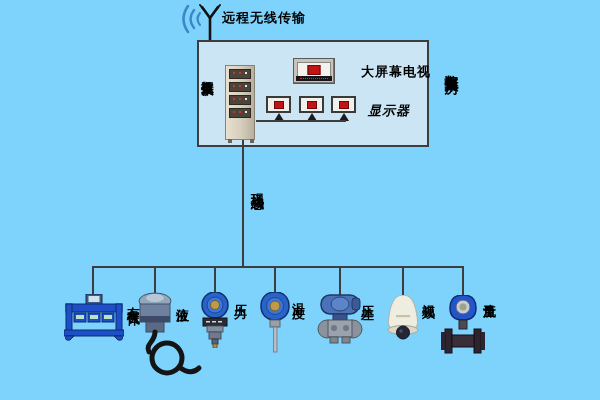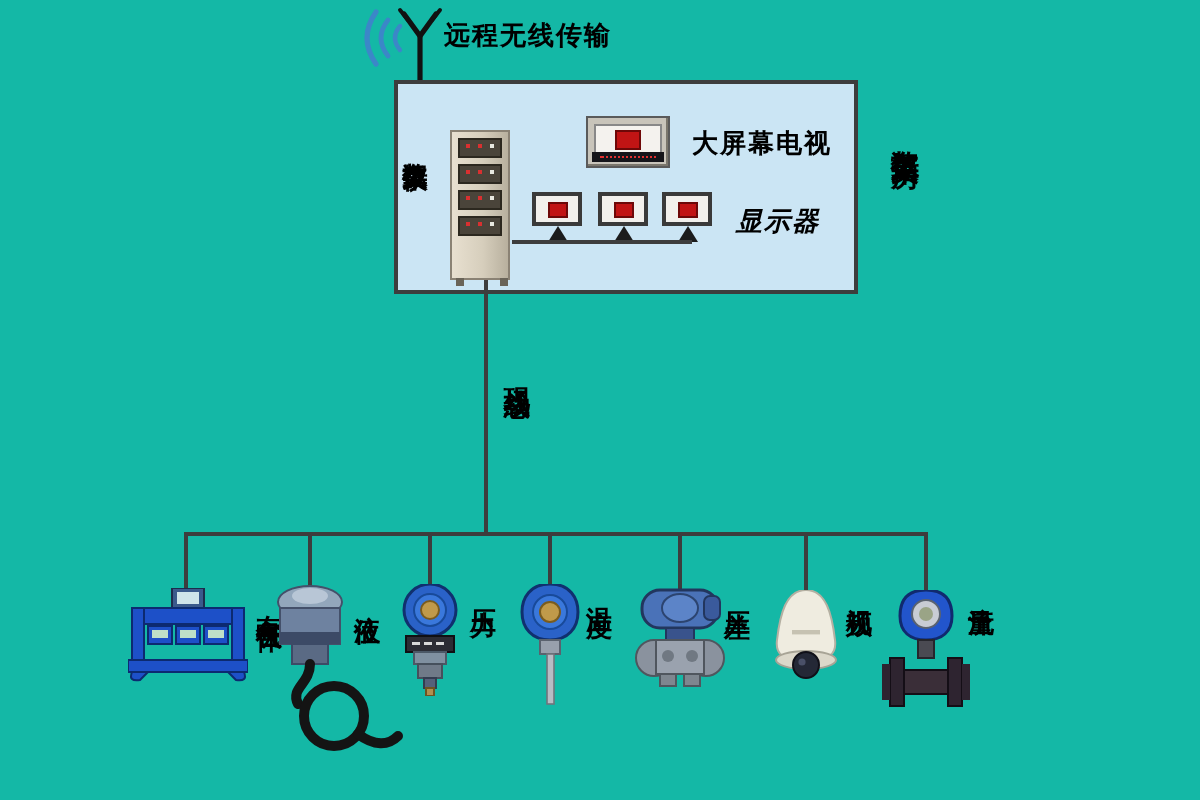--- a/index.html
+++ b/index.html
@@ -1,17 +1,17 @@
 <!DOCTYPE html>
 <html><head>
 <meta charset="utf-8">
 <style>
   html,body{margin:0;padding:0;background:#fff;}
   #stage{
-    position:relative;width:600px;height:400px;background:#14b8a6;overflow:hidden;
+    position:relative;width:600px;height:400px;background:#7dd3fc;overflow:hidden;
     font-family:"DejaVu Sans","Liberation Sans",sans-serif;color:#000;
   }
   .abs{position:absolute;}
   .hlabel{font-size:13px;font-weight:bold;white-space:nowrap;letter-spacing:1px;}
   .vlabel{
     writing-mode:vertical-rl;text-orientation:upright;
     font-size:13px;font-weight:bold;line-height:1;letter-spacing:2px;white-space:nowrap;
   }
   .line{background:#3d3d3d;}
   
@@ -79,21 +79,21 @@
     <div class="cab-module"></div>
     <div class="cab-feet"></div>
   </div>
 
   <div class="abs tv">
     <div class="tv-screen">
       <div class="tv-logo"></div>
     </div>
     <div class="tv-bar"></div>
   </div>
-  <div class="abs hlabel" style="left:346px;top:63px;">大屏幕电视</div>
+  <div class="abs hlabel" style="left:361px;top:63px;">大屏幕电视</div>
 
   <div class="abs monitor" style="left:266px;top:96px;">
     <div class="mon-logo"></div>
     <div class="mon-stand"></div>
   </div>
   <div class="abs monitor" style="left:299px;top:96px;">
     <div class="mon-logo"></div>
     <div class="mon-stand"></div>
   </div>
   <div class="abs monitor" style="left:331px;top:96px;">

